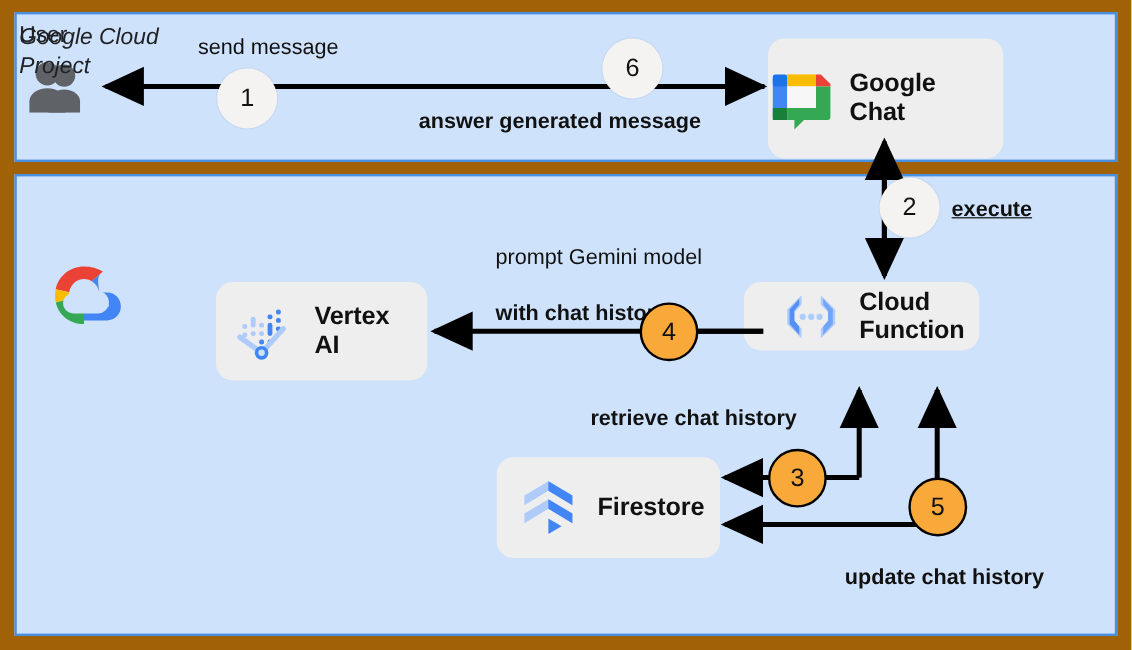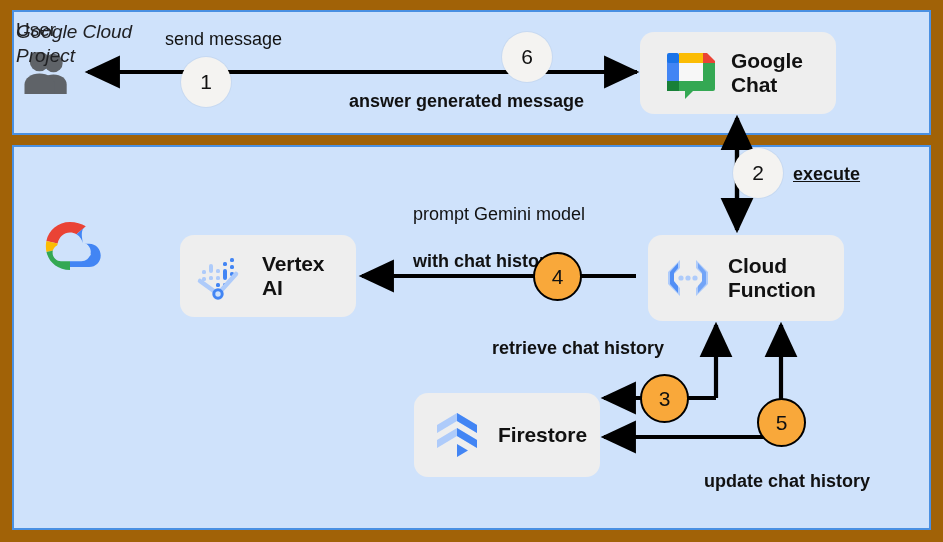--- a/index.html
+++ b/index.html
@@ -56,33 +56,33 @@
     white-space: pre-line;
     letter-spacing: -0.1px;
   }
   .card-icon {
     display: flex;
     align-items: center;
     justify-content: center;
     flex: 0 0 auto;
   }
 
-  #card-google-chat   { left: 640px; top: 32px;  width: 196px; height: 82px; padding-left: 23px; align-items: center; }
+  #card-google-chat   { left: 640px; top: 32px;  width: 196px; height: 100px; padding-left: 0; align-items: center; }
   #card-google-chat .card-icon { width: 56px; height: 56px; }
   #card-google-chat .card-label { margin-left: 12px; }
 
   #card-vertex-ai     { left: 180px; top: 235px; width: 176px; height: 82px; padding-left: 14px; }
   #card-vertex-ai .card-icon { width: 52px; height: 52px; }
   #card-vertex-ai .card-label { margin-left: 16px; }
 
-  #card-cloud-function{ left: 648px; top: 235px; width: 196px; height: 86px; padding-left: 12px; }
+  #card-cloud-function{ left: 620px; top: 235px; width: 196px; height: 57px; padding-left: 28px; }
   #card-cloud-function .card-icon { width: 56px; height: 56px; }
   #card-cloud-function .card-label { margin-left: 12px; }
 
-  #card-firestore     { left: 414px; top: 381px; width: 186px; height: 84px; padding-left: 16px; margin-top: 12px; }
+  #card-firestore     { left: 414px; top: 381px; width: 186px; height: 84px; padding-left: 16px; }
   #card-firestore .card-icon { width: 54px; height: 54px; }
   #card-firestore .card-label { margin-left: 14px; }
 
   
   #user-avatar {
     position: absolute;
     left: 22px;
     top: 52px;
     width: 52px;
     height: 42px;

